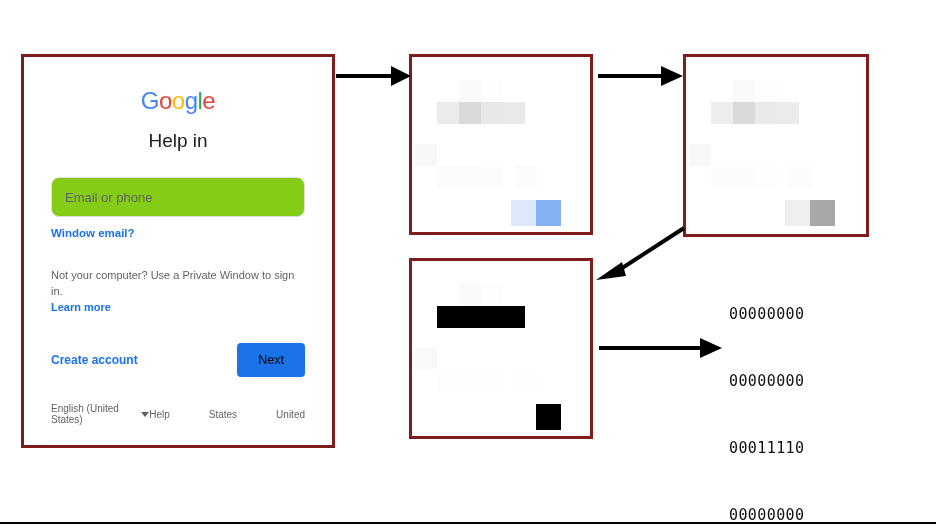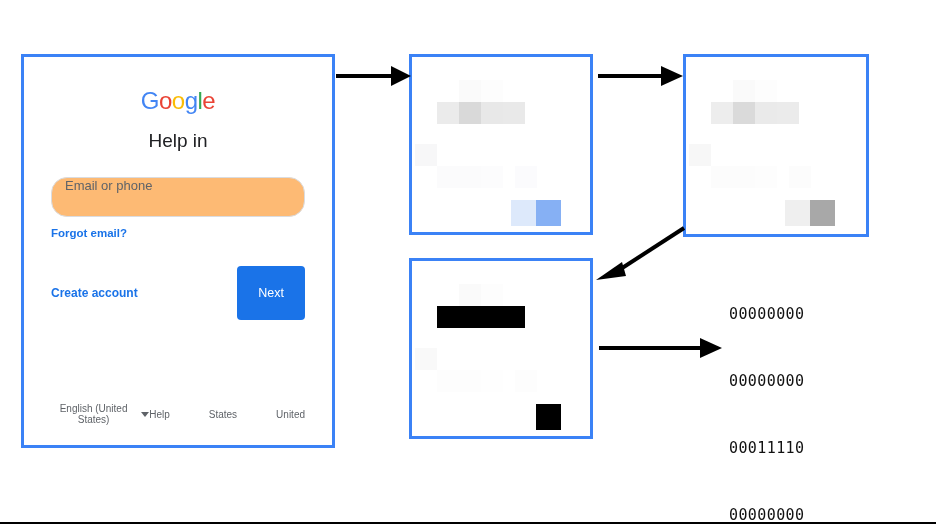--- a/index.html
+++ b/index.html
@@ -16,21 +16,21 @@
   }
   .stage {
     position: absolute;
     inset: 0;
   }
 
   
   .panel {
     position: absolute;
     background: #ffffff;
-    border: 3px solid #3b82f6;
+    border: 3px solid #7f1d1d;
     box-sizing: border-box;
   }
 
   
   #panel-signin {
     left: 21px;
     top: 54px;
     width: 314px;
     height: 394px;
   }
@@ -68,25 +68,26 @@
     text-align: center;
     font-size: 12.5px;
     color: #202124;
     font-weight: 400;
     margin-top: 11px;
   }
   .email-field {
     margin-top: 25px;
     height: 40px;
     border: 1px solid #dadce0;
-    border-radius: 16px;
-    display: flex;
+    border-radius: 8px;
+    display: flex;
+    align-items: center;
     padding: 0 13px;
     box-sizing: border-box;
-    background: #fdba74;
+    background: #84cc16;
   }
   .email-field-text {
     font-size: 13px;
     color: #5f6368;
   }
   .forgot {
     margin-top: 10px;
     font-size: 11.5px;
     color: #1a73e8;
     font-weight: 700;
@@ -109,39 +110,38 @@
     align-items: center;
     justify-content: space-between;
   }
   .create-account {
     font-size: 12px;
     color: #1a73e8;
     font-weight: 700;
   }
   .next-btn {
     background: #1a73e8;
-    color: #ffffff;
+    color: #000000;
     font-size: 12.5px;
     font-weight: 500;
     border: none;
     border-radius: 4px;
-    padding: 20px 21px;
+    padding: 10px 21px;
     cursor: pointer;
     font-family: "Liberation Sans", sans-serif;
   }
   .signin-footer {
     position: absolute;
     left: 27px;
     right: 27px;
     bottom: 20px;
     display: flex;
     align-items: center;
     font-size: 10px;
     color: #5f6368;
-    text-align: center;
   }
   .lang {
     display: flex;
     align-items: center;
     gap: 5px;
   }
   .caret {
     width: 0; height: 0;
     border-left: 4px solid transparent;
     border-right: 4px solid transparent;
@@ -210,22 +210,26 @@
       <div class="glogo">
         <span class="g1">G</span><span class="g2">o</span><span class="g3">o</span><span class="g4">g</span><span class="g5">l</span><span class="g6">e</span>
       </div>
 
       <div class="signin-title">Help in</div>
 
       <div class="email-field">
         <span class="email-field-text">Email or phone</span>
       </div>
 
-      <div class="forgot">Forgot email?</div>
-
+      <div class="forgot">Window email?</div>
+
+      <div class="notice">
+        <span>Not your computer? Use a Private Window to sign in.</span>
+        <a href="#">Learn more</a>
+      </div>
 
       <div class="actions">
         <span class="create-account">Create account</span>
         <button class="next-btn">Next</button>
       </div>
 
       <div class="signin-footer">
         <span class="lang">
           <span>English (United States)</span>
           <span class="caret"></span>

